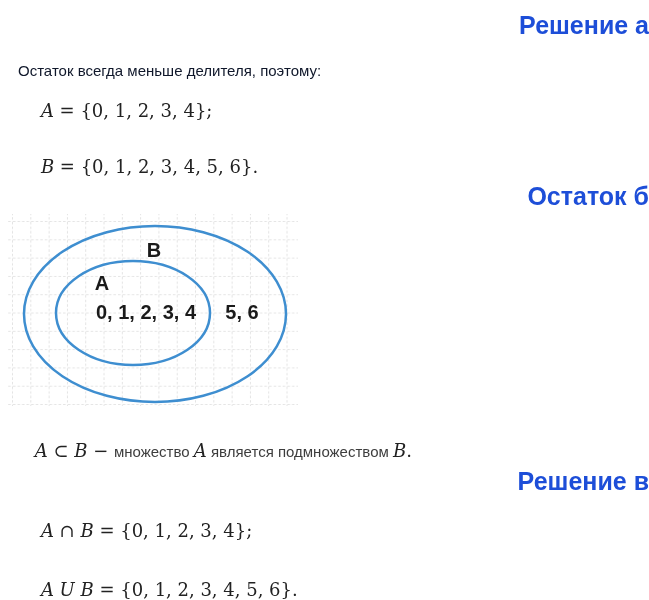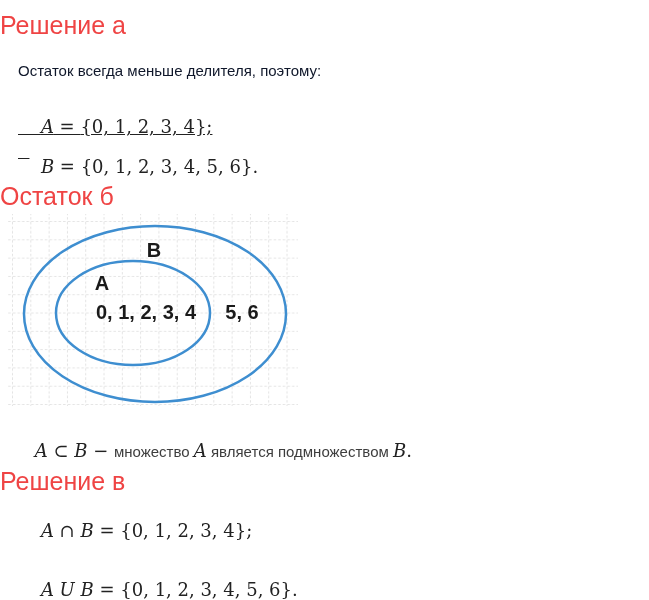--- a/index.html
+++ b/index.html
@@ -8,25 +8,25 @@
     width: 649px;
     height: 600px;
     background: #ffffff;
     overflow: hidden;
     font-family: "Liberation Sans", sans-serif;
   }
   .title {
     position: absolute;
     left: 0;
     width: 649px;
-    text-align: left;
+    text-align: right;
     font-family: "Liberation Sans", sans-serif;
     font-size: 25px;
-    font-weight: 400;
-    color: #ef4444;
+    font-weight: 700;
+    color: #1d4ed8;
     line-height: 1.2;
   }
   .sans-text {
     position: absolute;
     left: 18px;
     font-family: "Liberation Sans", sans-serif;
     font-size: 15px;
     color: #0f172a;
     line-height: 1.3;
   }
@@ -73,21 +73,21 @@
 </style>
 </head>
 <body>
 
 <div id="page">
 
   <div class="title" style="top: 10px;">Решение а</div>
 
   <div class="sans-text" style="top: 61px;">Остаток всегда меньше делителя, поэтому:</div>
 
-  <div class="math-line" style="top: 92px; text-decoration: underline;">
+  <div class="math-line" style="top: 76px;">
     <span class="math-var">A</span><span class="math-op"> = </span><span class="math-op">{0, 1, 2, 3, 4};</span>
   </div>
 
   <div class="math-line" style="top: 132px;">
     <span class="math-var">B</span><span class="math-op"> = </span><span class="math-op">{0, 1, 2, 3, 4, 5, 6}.</span>
   </div>
 
   <div class="title" style="top: 181px;">Остаток б</div>
 
   <svg id="diagram" viewBox="0 0 290 192" xmlns="http://www.w3.org/2000/svg">

